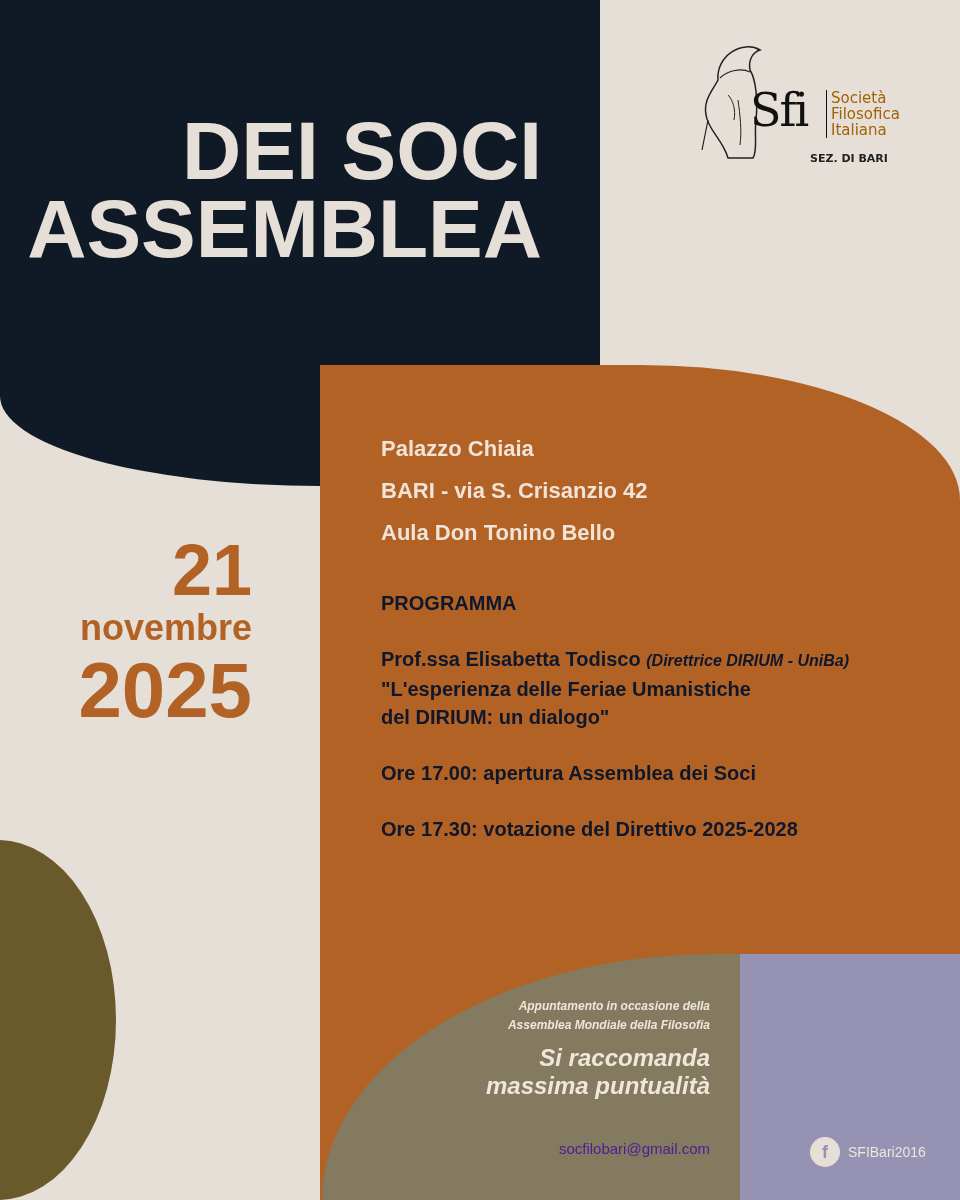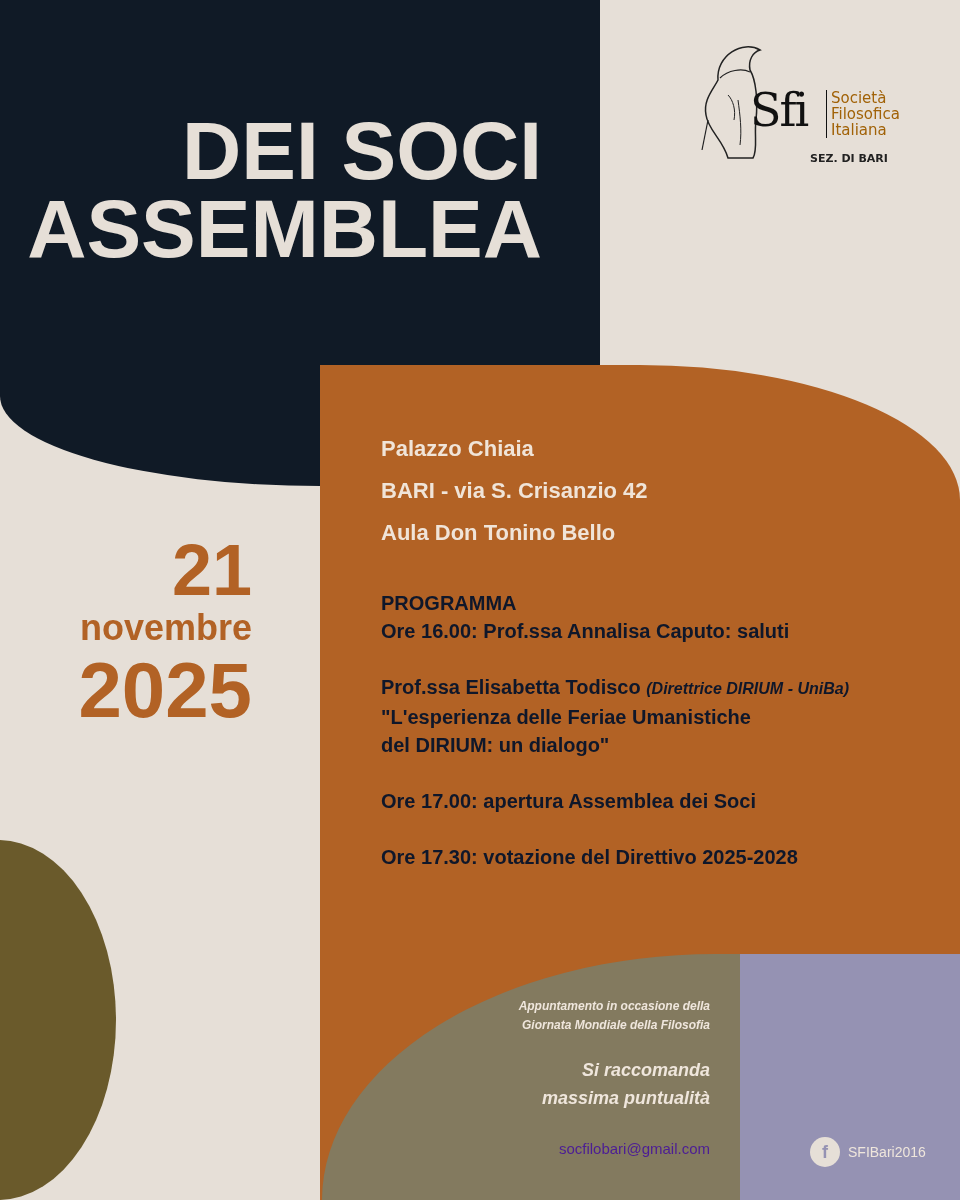--- a/index.html
+++ b/index.html
@@ -67,21 +67,21 @@
     }
     .lavender {
       position: absolute; left: 740px; top: 954px; width: 220px; height: 246px;
       background: #9592b3;
     }
     .note {
       position: absolute; right: 250px; top: 996px; text-align: right; color: #efe6dc;
       font-style: italic; font-weight: 700;
     }
     .note .small { font-size: 12px; line-height: 21px; }
-    .note .big { font-size: 18px; line-height: 28px; margin-top: 20px; }
+    .note .big { font-size: 24px; line-height: 28px; margin-top: 8px; }
     .email {
       position: absolute; right: 250px; top: 1140px; color: #4c1d95; font-size: 15px;
     }
     .fb {
       position: absolute; left: 810px; top: 1137px; display: flex; align-items: center; gap: 8px;
       color: #efe6dc; font-size: 14px;
     }
     .fb-icon {
       width: 30px; height: 30px; border-radius: 50%; background: #e6dfd7; color: #9592b3;
       display: flex; align-items: center; justify-content: center; font-weight: 700; font-size: 18px;
@@ -125,37 +125,36 @@
   </div>
 
   <div class="venue">
     <div>Palazzo Chiaia</div>
     <div>BARI - via S. Crisanzio 42</div>
     <div>Aula Don Tonino Bello</div>
   </div>
 
   <div class="program">
     <div>PROGRAMMA</div>
-    <div>Ore 16.00: Prof.ssa Annalisa Caputo: saluti</div>
     <div class="gap"></div>
     <div>
       <span>Prof.ssa Elisabetta Todisco</span>
       <span class="italic">(Direttrice DIRIUM - UniBa)</span>
     </div>
     <div>"L'esperienza delle Feriae Umanistiche</div>
     <div>del DIRIUM: un dialogo"</div>
     <div class="gap"></div>
     <div>Ore 17.00: apertura Assemblea dei Soci</div>
     <div class="gap"></div>
     <div>Ore 17.30: votazione del Direttivo 2025-2028</div>
   </div>
 
   <div class="note">
     <div class="small">Appuntamento in occasione della</div>
-    <div class="small" style="margin-top:-2px">Giornata Mondiale della Filosofia</div>
+    <div class="small" style="margin-top:-2px">Assemblea Mondiale della Filosofia</div>
     <div class="big">
       <div>Si raccomanda</div>
       <div>massima puntualità</div>
     </div>
   </div>
 
   <div class="email">socfilobari@gmail.com</div>
 
   <div class="fb">
     <div class="fb-icon">f</div>

